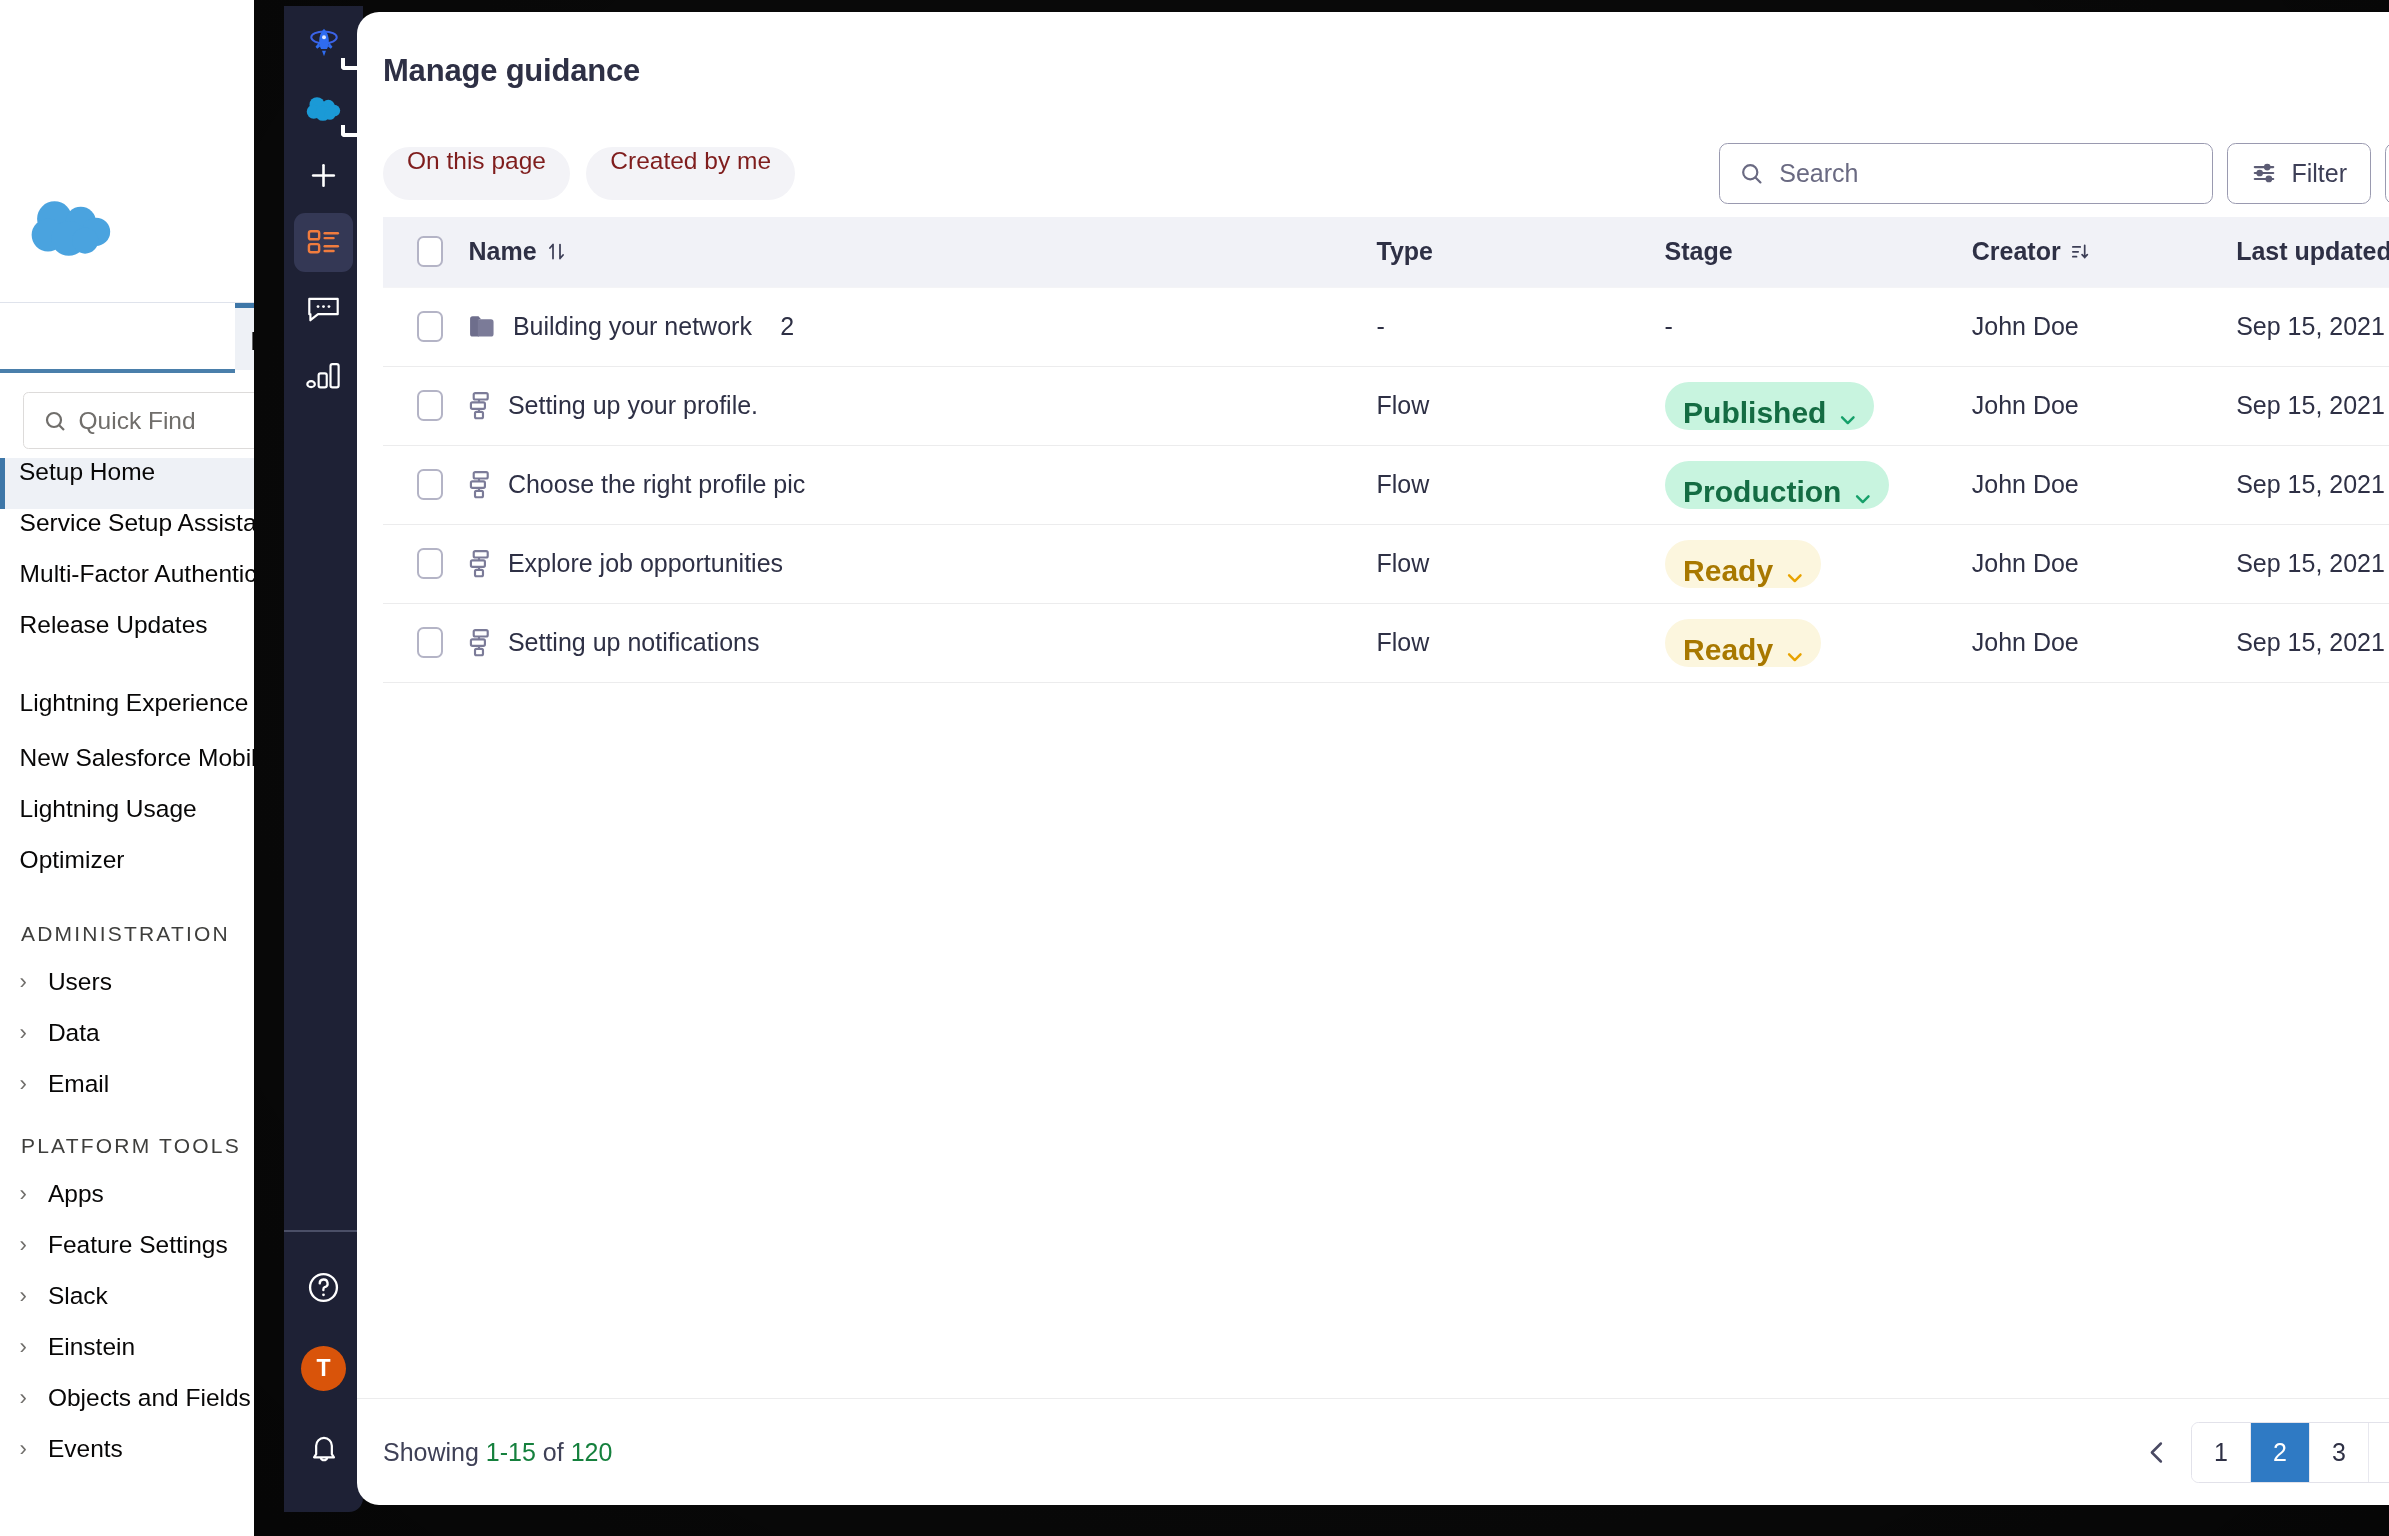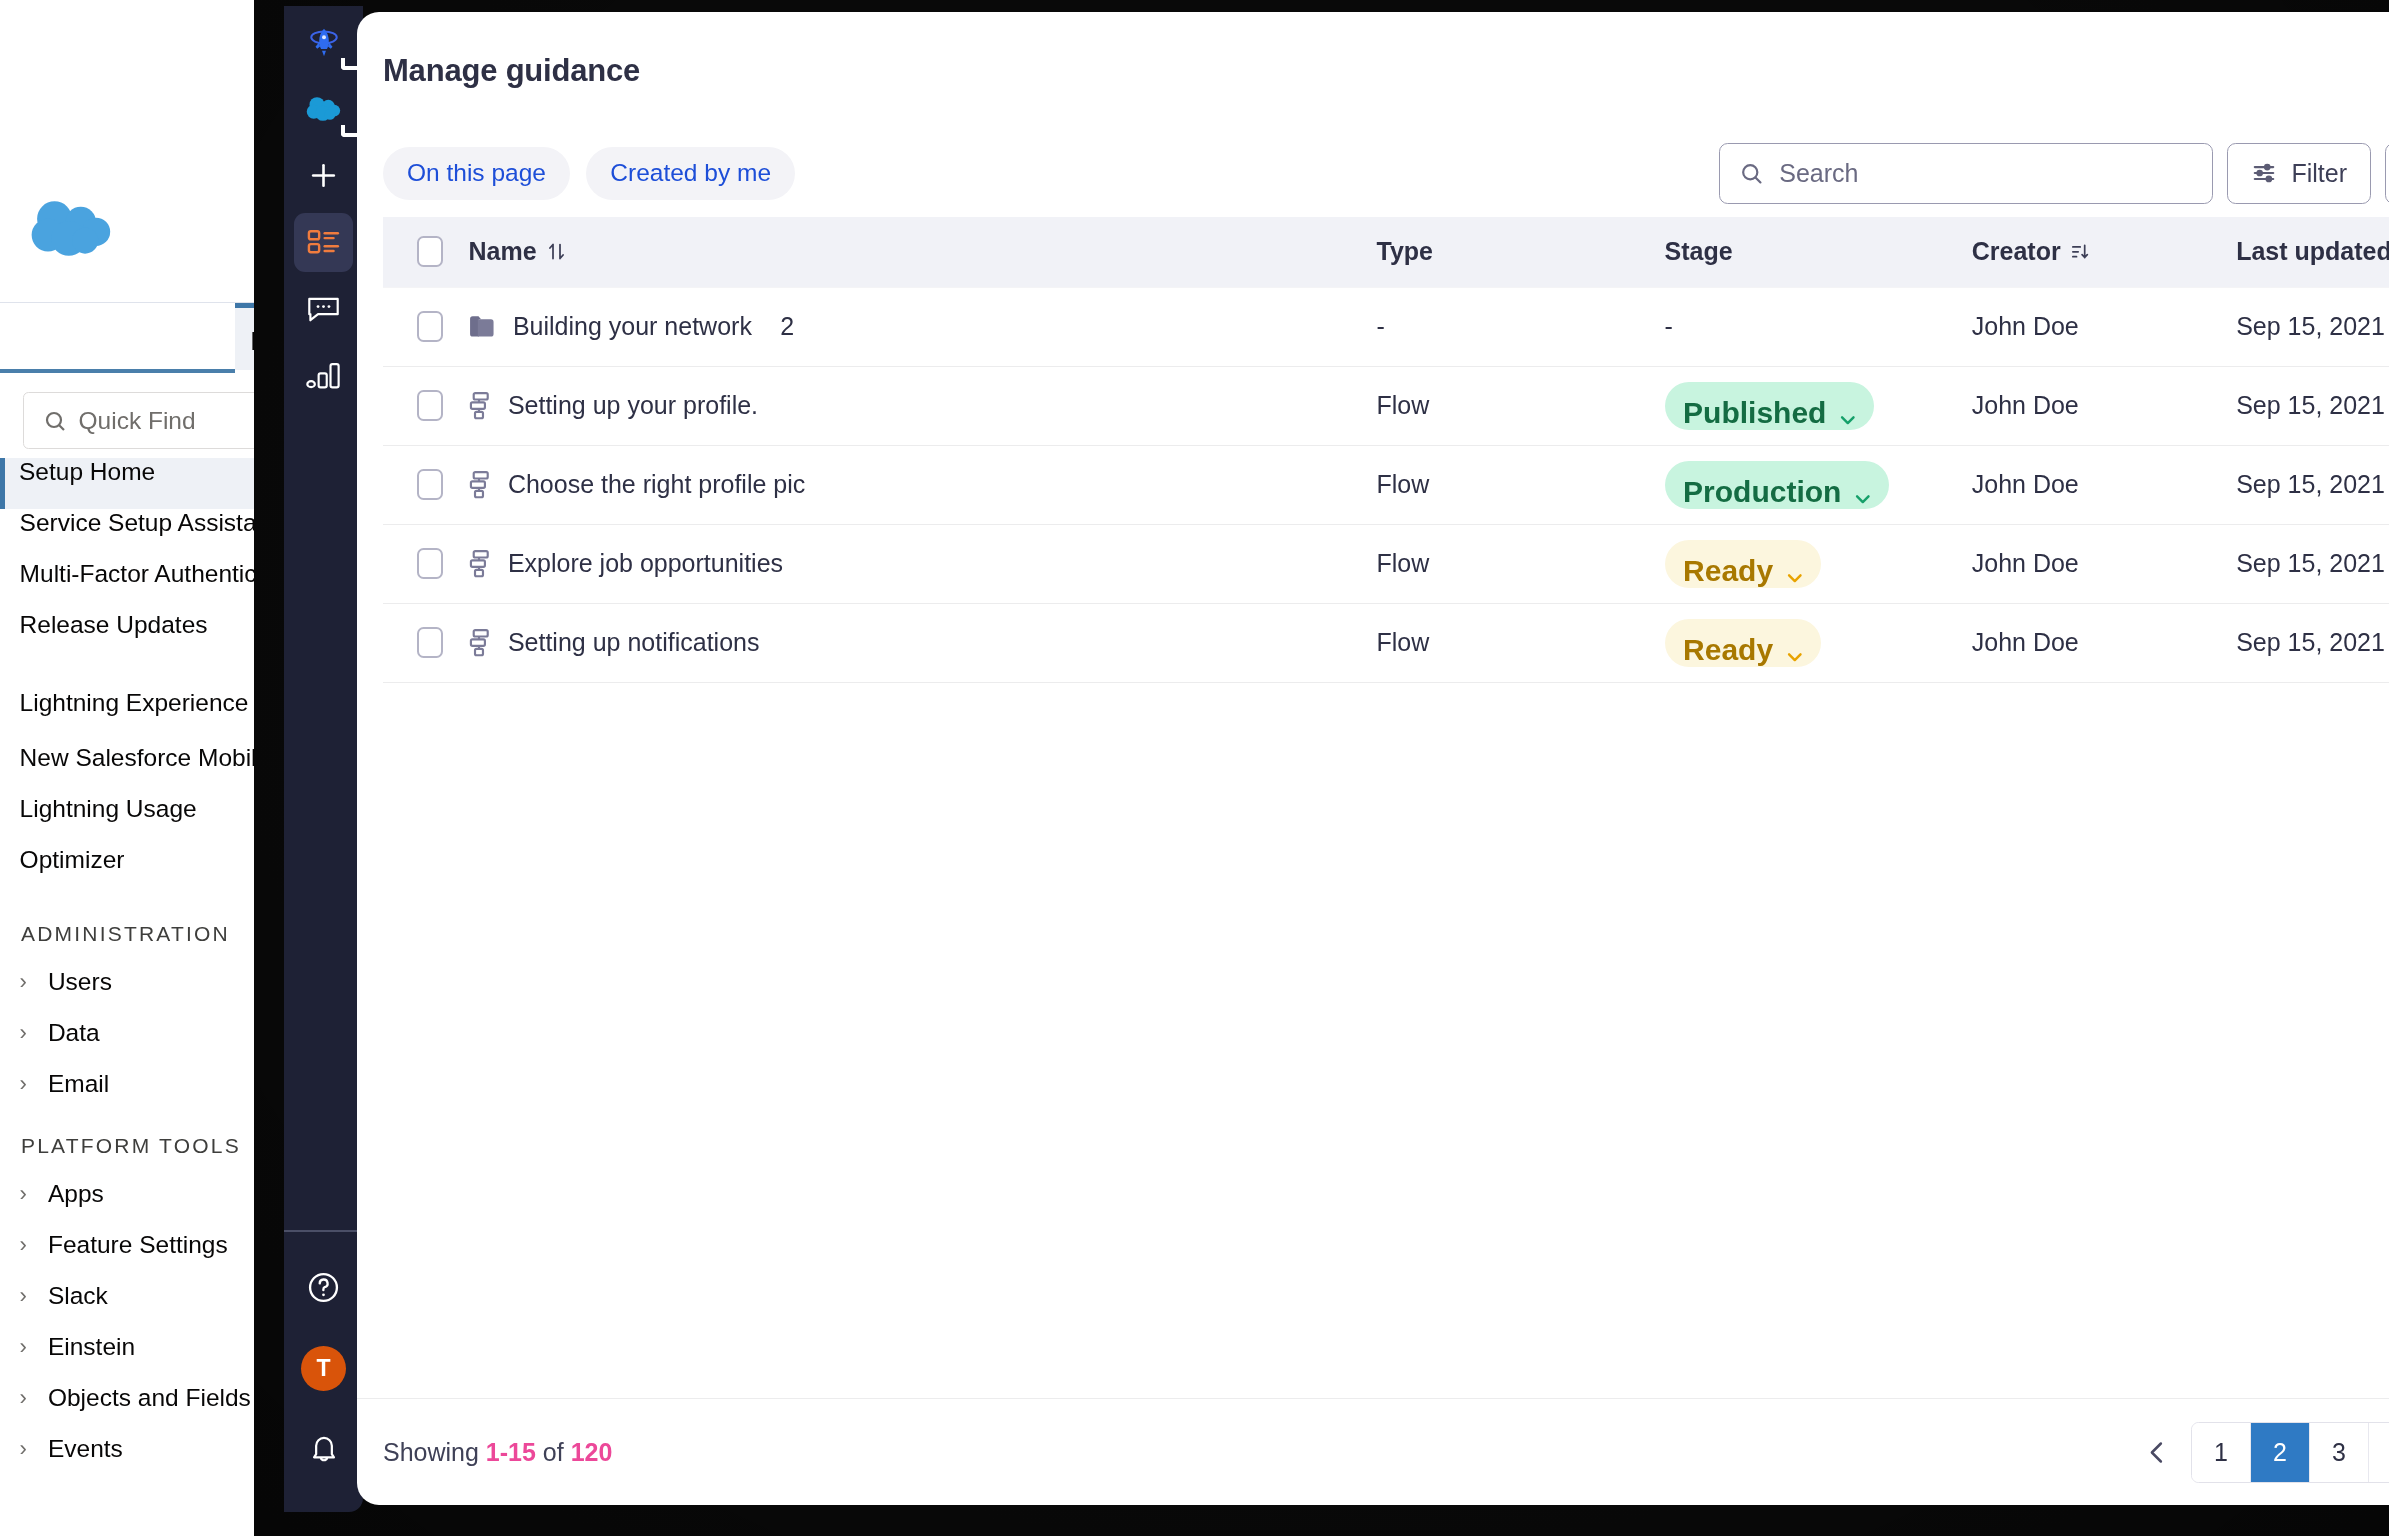--- a/index.html
+++ b/index.html
@@ -108,21 +108,21 @@
   }
   #kebab-btn i { width: 8.7px; height: 8.7px; border-radius: 50%; background: #3c3c55; display: block; }
   #close-btn { width: 47px; height: 47px; display: flex; align-items: center; justify-content: center; }
 
   
   #toolbar {
     height: 88px; display: flex; align-items: center; padding: 0 34px 0 26px; gap: 16.4px;
   }
   .chip {
     height: 53px; padding: 0 24px; border-radius: 27px; background: #f3f3f7;
-    display: flex; align-items: center; font-size: 24.5px; color: #1d4ed8;
+    display: flex; font-size: 24.5px; color: #7f1d1d;
   }
   #toolbar-right { margin-left: auto; display: flex; align-items: center; gap: 14px; }
   #search-box {
     width: 494px; height: 61px; border: 1.6px solid #9a9ab0; border-radius: 8.7px;
     display: flex; align-items: center; gap: 15.3px; padding-left: 18.5px; background: #fff;
   }
   #search-placeholder { font-size: 25px; color: #6a6a82; }
   #filter-btn {
     height: 61px; padding: 0 23px; border: 1.6px solid #9a9ab0; border-radius: 8.7px;
     display: flex; align-items: center; gap: 14px; background: #fff;
@@ -171,21 +171,21 @@
   .badge.green { background: #c8f4df; color: #146c43; }
   .badge.amber { background: #fcf6de; color: #a87800; }
 
   
   #footer {
     position: absolute; left: 0; bottom: 0; width: 100%; height: 107px;
     border-top: 1.6px solid #ececed;
     display: flex; align-items: center; padding: 0 34px 0 26px;
   }
   #showing { font-size: 25px; color: #3f4157; }
-  #showing b { font-weight: 700; color: #ec4899; }
+  #showing b { font-weight: 400; color: #15803d; }
   #pager { margin-left: auto; display: flex; align-items: center; gap: 14px; }
   .pg-arrow { width: 39px; height: 39px; display: flex; align-items: center; justify-content: center; }
   #pg-group { display: flex; border: 1.6px solid #e2e2ea; border-radius: 7.6px; overflow: hidden; }
   .pg-num {
     width: 59px; height: 59px; display: flex; align-items: center; justify-content: center;
     font-size: 25px; color: #2e3045; background: #fff; border-right: 1.6px solid #e8e8ef;
   }
   .pg-num:last-child { border-right: none; }
   .pg-num.active { background: #2f7ac4; color: #ffffff; }
 </style>

